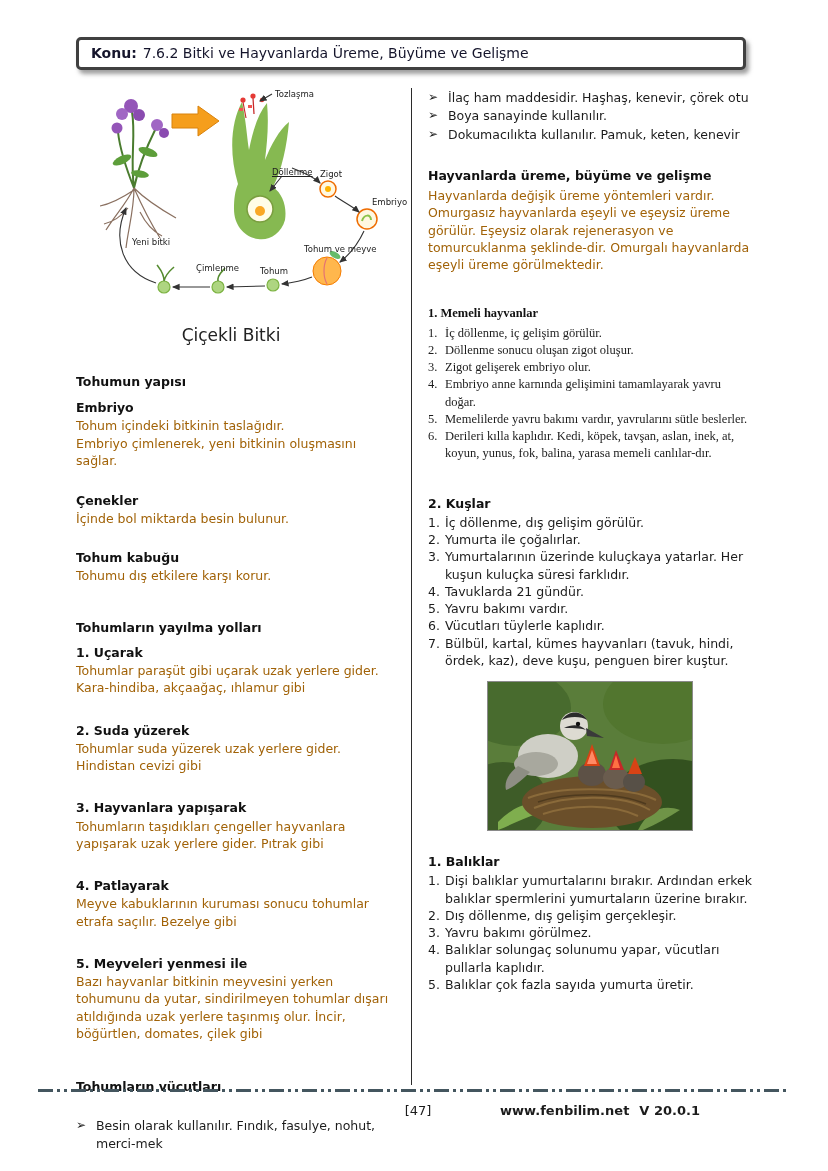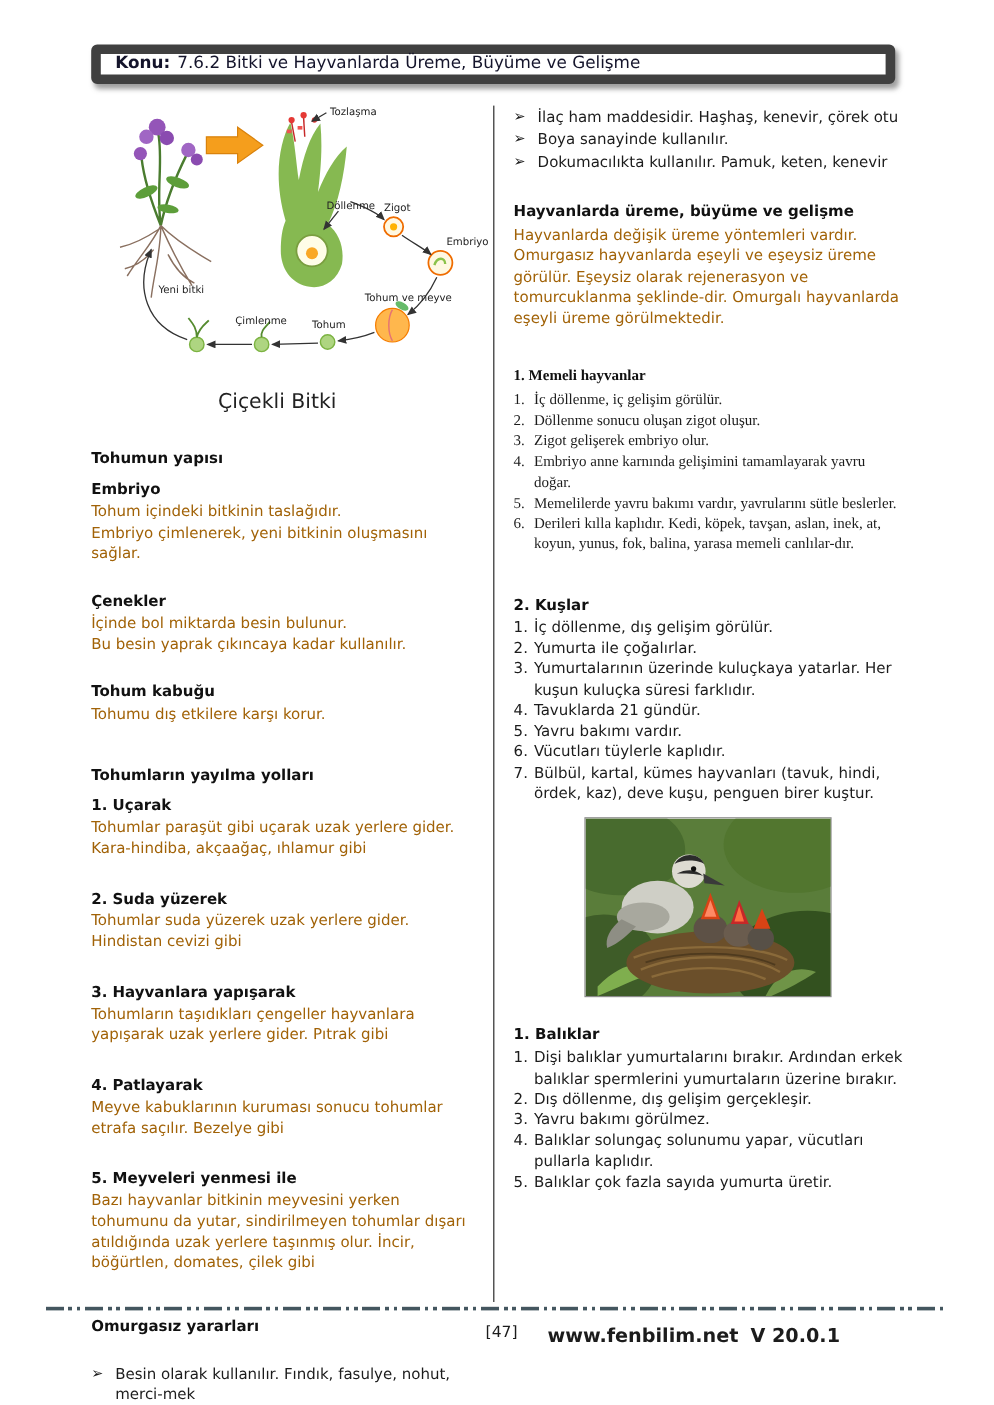--- a/index.html
+++ b/index.html
@@ -6,21 +6,21 @@
   html,body { background:#ffffff; }
   body {
     width:828px; height:1171px; position:relative; overflow:hidden;
     font-family:"DejaVu Sans", sans-serif; color:#1c1c1c; font-size:12.5px; line-height:1.38;
   }
   .page { position:absolute; inset:0; background:#fff; }
 
   
   .header-box {
     position:absolute; left:76px; top:37px; width:670px; height:33px;
-    border:8px solid #404040; border-radius:5px; background:#fff;
+    border:3px solid #404040; border-radius:5px; background:#fff;
     box-shadow:3px 4px 4px rgba(80,80,80,.55);
     display:flex; align-items:center; padding-left:12px; font-size:14px; color:#14142b;
   }
   .header-box .konu { font-weight:bold; margin-right:6px; }
 
   
   .columns { position:absolute; top:88px; left:76px; right:76px; bottom:86px; display:flex; }
   .col-left { width:320px; }
   .divider { width:1px; background:#2b2b2b; margin-left:15px; margin-right:16px; }
   .col-right { flex:1; min-width:0; }
@@ -53,21 +53,21 @@
 
   
   .footer-line {
     position:absolute; left:38px; right:38px; top:1089px; height:3px;
     background:repeating-linear-gradient(90deg,
       #44565f 0 15px, transparent 15px 19px,
       #44565f 19px 22px, transparent 22px 26px,
       #44565f 26px 29px, transparent 29px 33px);
   }
   .page-num { position:absolute; top:1102px; left:50%; transform:translateX(-35%); font-size:13px; }
-  .site-box { position:absolute; top:1102px; right:128px; font-size:16px; font-weight:bold; }
+  .site-box { position:absolute; top:1102px; right:128px; font-size:13px; font-weight:bold; }
   .site-box .ver { margin-left:10px; }
 </style>
 </head>
 <body>
 
 <div class="page">
 
   <div class="header-box">
     <span class="konu">Konu:</span>
     <span>7.6.2 Bitki ve Hayvanlarda Üreme, Büyüme ve Gelişme</span>
@@ -148,41 +148,40 @@
             <path d="M216,80 C232,86 239,90 244,95" marker-end="url(#ah)"></path>
             <path d="M259,108 C269,115 277,119 283,124" marker-end="url(#ah)"></path>
             <path d="M288,143 C281,158 273,167 264,174" marker-end="url(#ah)"></path>
             <path d="M236,189 C226,193 215,195 206,196" marker-end="url(#ah)"></path>
             <path d="M189,198 L151,199" marker-end="url(#ah)"></path>
             <path d="M134,199 L97,199" marker-end="url(#ah)"></path>
             <path d="M80,195 C46,184 36,152 50,120" marker-end="url(#ah)"></path>
           </g>
         </svg>
         <span class="lbl" style="left:199px; top:2px;">Tozlaşma</span>
-        <span class="lbl" style="left:196px; top:80px;">Döllenme</span>
+        <span class="lbl" style="left:196px; top:80px;text-decoration:underline;">Döllenme</span>
         <span class="lbl" style="left:244px; top:82px;">Zigot</span>
         <span class="lbl" style="left:296px; top:110px;">Embriyo</span>
         <span class="lbl" style="left:228px; top:157px;">Tohum ve meyve</span>
         <span class="lbl" style="left:184px; top:179px;">Tohum</span>
         <span class="lbl" style="left:120px; top:176px;">Çimlenme</span>
         <span class="lbl" style="left:56px;  top:150px;">Yeni bitki</span>
       </div>
       <div class="caption">Çiçekli Bitki</div>
 
       <div class="sec">
         <div class="h">Tohumun yapısı</div>
         <div class="part" style="margin-top:8px;">
           <div class="h">Embriyo</div>
           <div class="p">Tohum içindeki bitkinin taslağıdır.</div>
           <div class="p">Embriyo çimlenerek, yeni bitkinin oluşmasını sağlar.</div>
         </div>
         <div class="part">
           <div class="h">Çenekler</div>
           <div class="p">İçinde bol miktarda besin bulunur.</div>
-          <div class="p">Bu besin yaprak çıkıncaya kadar kullanılır.</div>
         </div>
         <div class="part">
           <div class="h">Tohum kabuğu</div>
           <div class="p">Tohumu dış etkilere karşı korur.</div>
         </div>
       </div>
 
       <div class="sec" style="margin-top:34px;">
         <div class="h">Tohumların yayılma yolları</div>
         <div class="method" style="margin-top:8px;">
@@ -201,21 +200,21 @@
           <div class="h">4. Patlayarak</div>
           <div class="p">Meyve kabuklarının kuruması sonucu tohumlar etrafa saçılır. Bezelye gibi</div>
         </div>
         <div class="method">
           <div class="h">5. Meyveleri yenmesi ile</div>
           <div class="p">Bazı hayvanlar bitkinin meyvesini yerken tohumunu da yutar, sindirilmeyen tohumlar dışarı atıldığında uzak yerlere taşınmış olur. İncir, böğürtlen, domates, çilek gibi</div>
         </div>
       </div>
 
       <div class="sec" style="margin-top:36px;">
-        <div class="h">Omurgasız yararları</div>
+        <div class="h">Tohumların vücutları</div>
         <div class="bitem" style="margin-top:22px;">
           <span class="bullet">➢</span>
           <span class="txt">Besin olarak kullanılır. Fındık, fasulye, nohut, merci-mek</span>
         </div>
       </div>
     </div>
 
     <div class="divider"></div>
 
     <div class="col-right">

